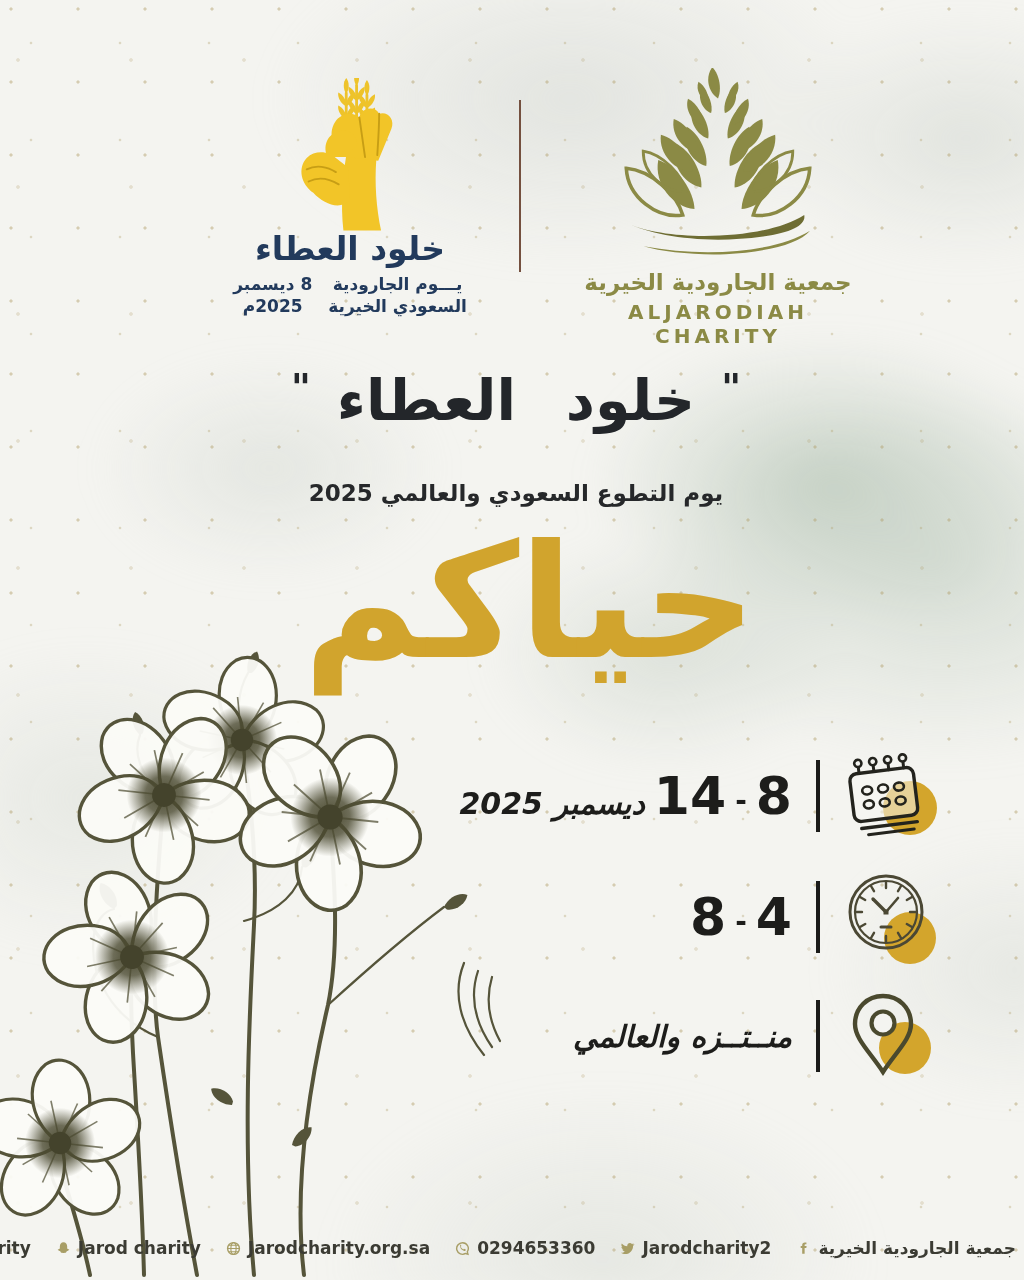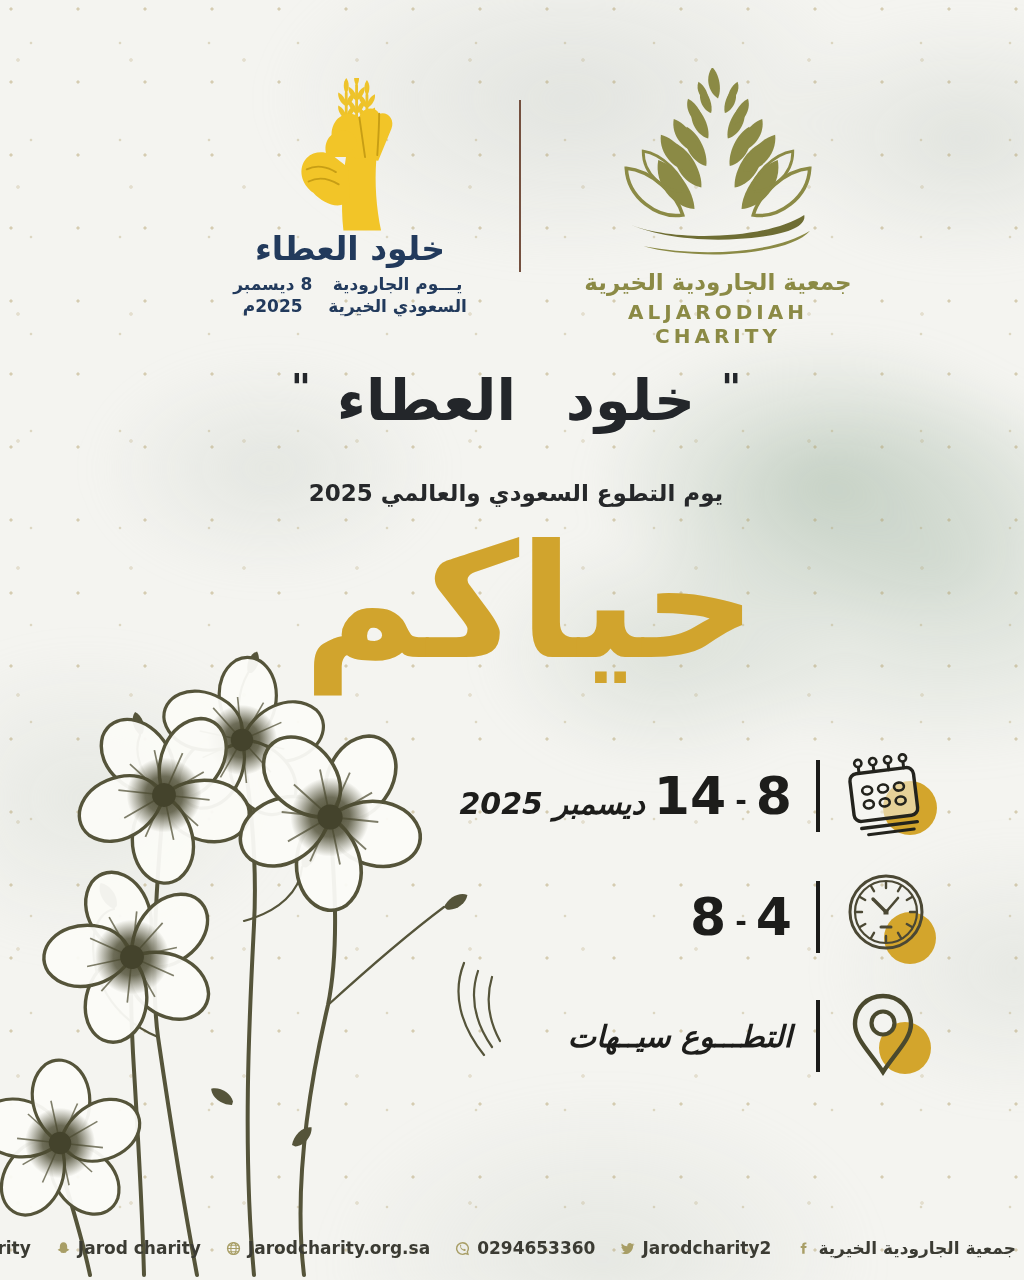--- a/index.html
+++ b/index.html
@@ -325,21 +325,21 @@
       <svg width="95" height="100" viewBox="0 0 95 100">
         <circle cx="64" cy="62" r="26" fill="#d3a52c"></circle>
         <g stroke="#4a492e" fill="none">
           <path d="M42,10 C26,10 14,22 14,38 C14,53 29,66 42,86 C55,66 70,53 70,38 C70,22 58,10 42,10 Z" stroke-width="4.4"></path>
           <circle cx="42" cy="37" r="11.5" stroke-width="4.2" fill="#f4f4f0"></circle>
         </g>
       </svg>
     </div>
     <div class="bar"></div>
     <div class="txt">
-      <span class="lbl">التطـــوع سيــهات</span>
+      <span class="lbl">منــتــزه والعالمي</span>
     </div>
   </div>
 
   <div class="footer">
     <div class="f-item">
 
       <span>Jarodcharity</span>
     </div>
     <div class="f-item">
       <svg width="15" height="15" viewBox="0 0 16 16">

